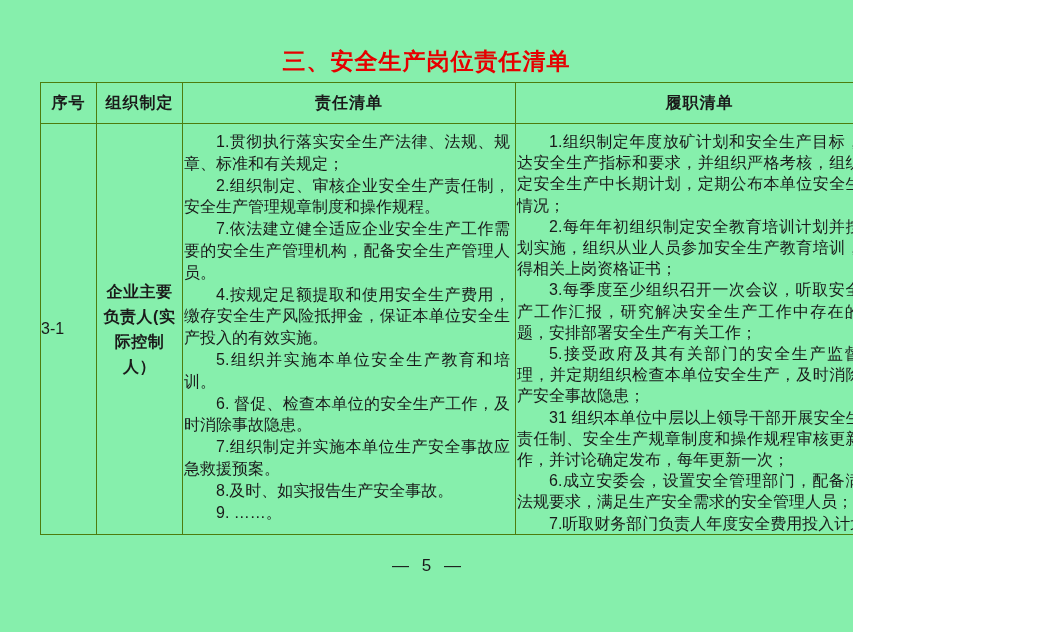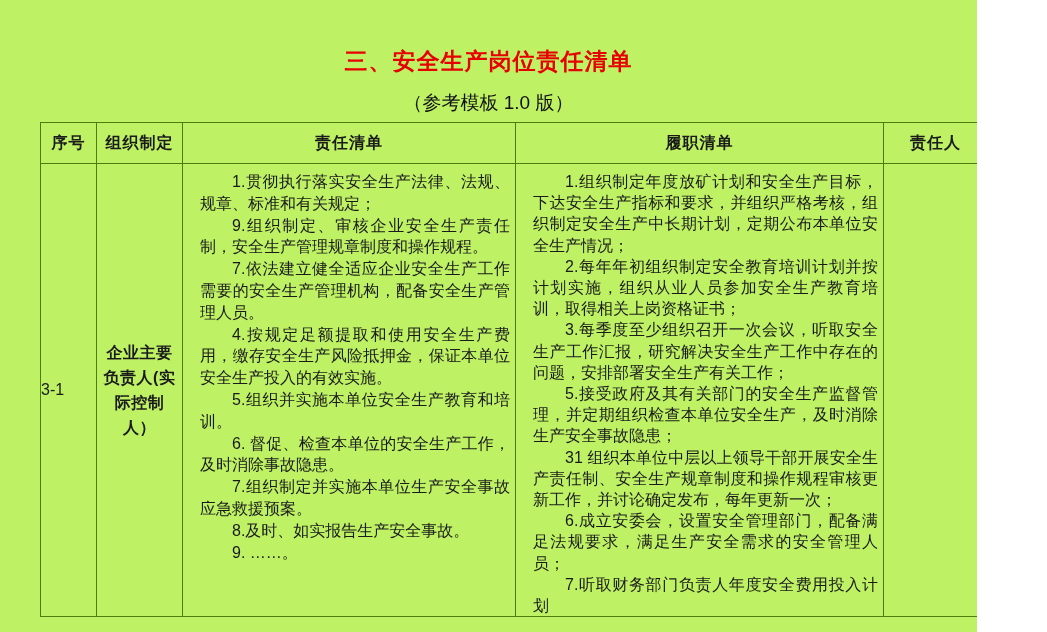--- a/index.html
+++ b/index.html
@@ -3,23 +3,23 @@
 <meta charset="utf-8">
 <style>
   * { margin: 0; padding: 0; box-sizing: border-box; }
   html, body { background: #ffffff; }
   body {
     font-family: "Liberation Sans", "DejaVu Sans", sans-serif;
     color: #1a1a1a;
   }
   .page {
     position: relative;
-    width: 977px;
+    width: 853px;
     height: 632px;
-    background: #bef264;
+    background: #86efac;
     padding-top: 46px;
     overflow: hidden;
   }
   .doc-title {
     text-align: center;
     font-size: 23px;
     font-weight: bold;
     line-height: 30px;
     letter-spacing: 1px;
     color: #e60000;
@@ -60,21 +60,21 @@
   }
   td.cell-position {
     text-align: center;
     padding: 0 4px;
     line-height: 25px;
     letter-spacing: 0.5px;
     font-weight: bold;
   }
   td.cell-resp, td.cell-duty {
     vertical-align: top;
-    padding: 7px 5px 0 17px;
+    padding: 7px 5px 0 1px;
     text-align: justify;
   }
   td.cell-resp p {
     text-indent: 2em;
     line-height: 21.8px;
   }
   td.cell-duty p {
     text-indent: 2em;
     line-height: 21.2px;
   }
@@ -85,21 +85,20 @@
     word-spacing: 8px;
     color: #1a1a1a;
   }
 </style>
 </head>
 <body>
 
 <div class="page">
 
   <div class="doc-title">三、安全生产岗位责任清单</div>
-  <div class="doc-subtitle">（参考模板 1.0 版）</div>
 
   <table class="resp-table">
     <colgroup>
       <col class="col-serial">
       <col class="col-position">
       <col class="col-resp">
       <col class="col-duty">
       <col class="col-person">
     </colgroup>
     <thead>
@@ -110,21 +109,21 @@
         <th>履职清单</th>
         <th>责任人</th>
       </tr>
     </thead>
     <tbody>
       <tr>
         <td class="cell-serial">3-1</td>
         <td class="cell-position">企业主要负责人(实际控制人）</td>
         <td class="cell-resp">
           <p>1.贯彻执行落实安全生产法律、法规、规章、标准和有关规定；</p>
-          <p>9.组织制定、审核企业安全生产责任制，安全生产管理规章制度和操作规程。</p>
+          <p>2.组织制定、审核企业安全生产责任制，安全生产管理规章制度和操作规程。</p>
           <p>7.依法建立健全适应企业安全生产工作需要的安全生产管理机构，配备安全生产管理人员。</p>
           <p>4.按规定足额提取和使用安全生产费用，缴存安全生产风险抵押金，保证本单位安全生产投入的有效实施。</p>
           <p>5.组织并实施本单位安全生产教育和培训。</p>
           <p>6. 督促、检查本单位的安全生产工作，及时消除事故隐患。</p>
           <p>7.组织制定并实施本单位生产安全事故应急救援预案。</p>
           <p>8.及时、如实报告生产安全事故。</p>
           <p>9. ……。</p>
         </td>
         <td class="cell-duty">
           <p>1.组织制定年度放矿计划和安全生产目标，下达安全生产指标和要求，并组织严格考核，组织制定安全生产中长期计划，定期公布本单位安全生产情况；</p>

